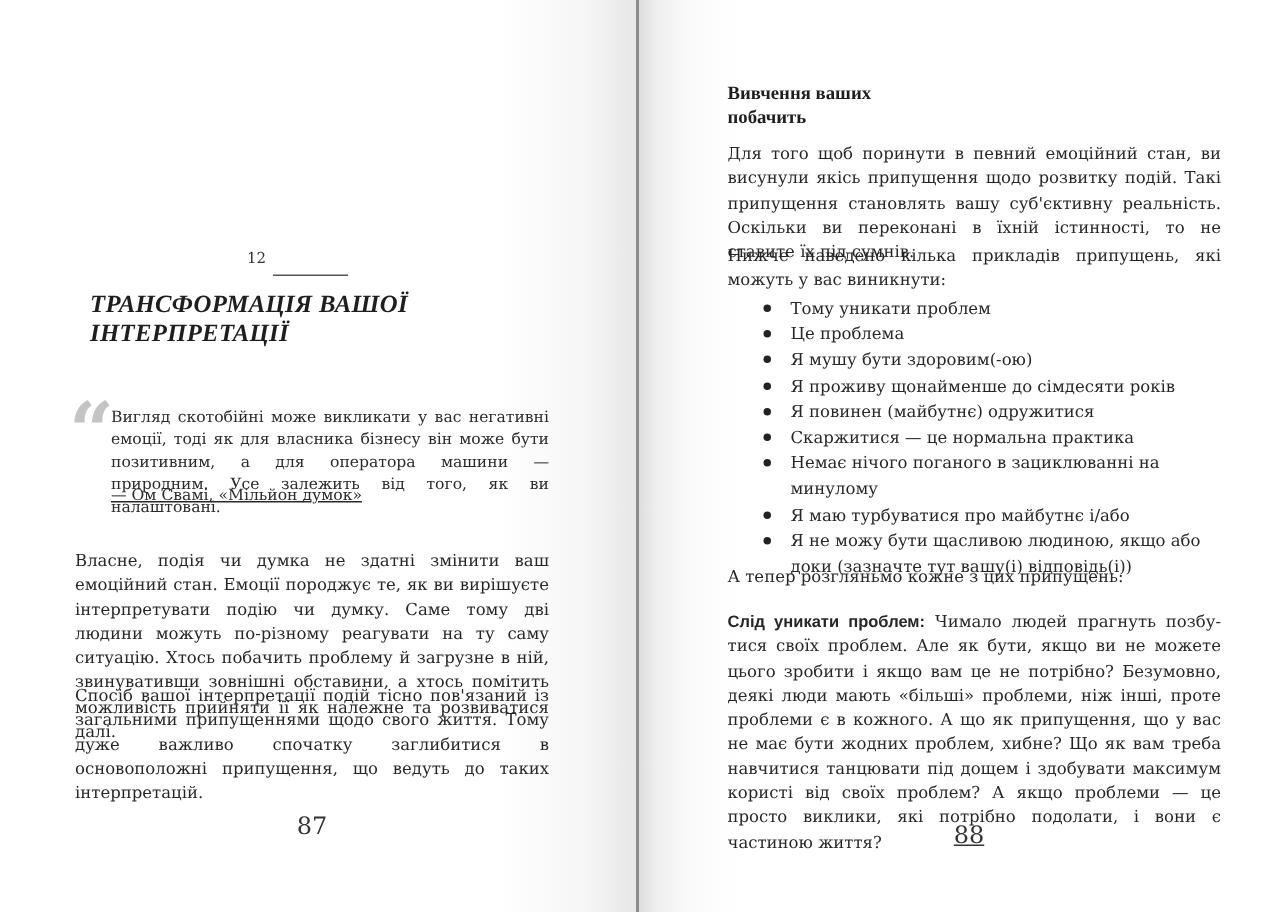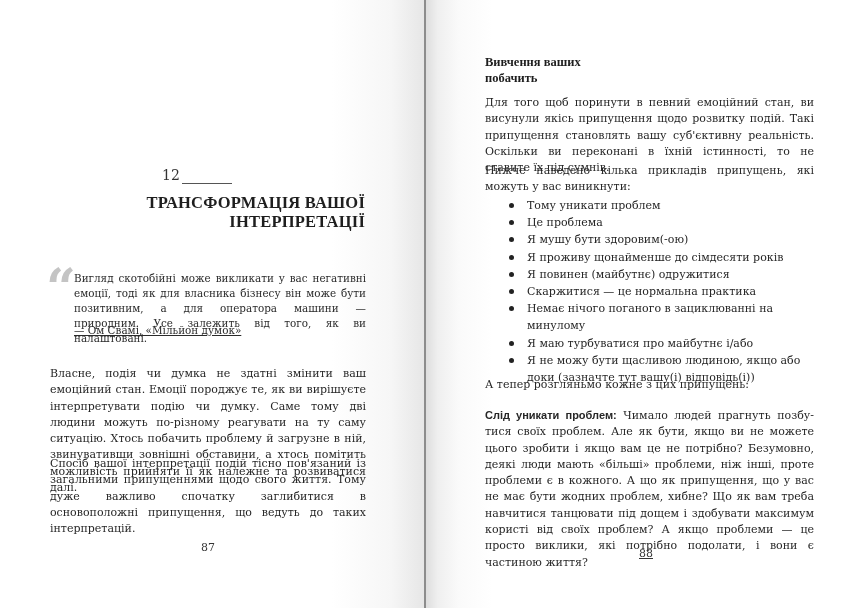--- a/index.html
+++ b/index.html
@@ -17,30 +17,31 @@
   .page-right {
     position:absolute; left:425px; top:0; width:423px; height:608px;
     background:linear-gradient(to right, #dcdcdc 0%, #efefef 3%, #fafafa 8%, #ffffff 16%, #ffffff 100%);
   }
   .gutter-line {
     position:absolute; left:424px; top:0; width:2px; height:608px;
     background:#8c8c8c;
   }
   .chapter-num {
     position:absolute; left:0; width:342px; top:167px; text-align:center;
-    font-size:14px; color:#333;
+    font-size:10px; color:#333;
   }
   .chapter-rule {
     position:absolute; left:182px; top:183px; width:50px; height:1px; background:#555;
   }
   .chapter-title {
-    position:absolute; left:60px; width:305px; top:193px; text-align:right;
+    position:absolute; left:60px; width:305px; top:193px; text-align:left;
     font-family:"Liberation Serif", "DejaVu Serif", serif;
     font-weight:bold; font-size:16.5px; line-height:19px; color:#1e1e1e;
     letter-spacing:0.2px;
+    font-style:italic;
   }
   .quote-mark {
     position:absolute; left:46px; top:262px;
     font-family:"DejaVu Serif", serif; font-size:52px; line-height:52px;
     color:#c4c4c4; font-weight:bold;
   }
   .quote {
     position:absolute; left:74px; top:271px; width:292px;
     font-size:10.4px; line-height:15px; color:#2a2a2a; text-align:justify;
   }
@@ -48,21 +49,21 @@
     position:absolute; left:74px; top:323px; width:292px; text-align:left;
     font-size:10.4px; line-height:15px; color:#2a2a2a;text-decoration:underline;
   }
   .para {
     position:absolute; font-size:11px; line-height:16.3px; color:#262626;
     text-align:justify; hyphens:manual;
   }
   .p-left1 { left:50px; top:366px; width:316px; }
   .p-left2 { left:50px; top:456px; width:316px; }
   .page-num {
-    position:absolute; font-size:11px; color:#333; text-align:center; width:60px;
+    position:absolute; font-size:16px; color:#333; text-align:center; width:60px;
   }
   .pn-left { left:178px; top:541px; }
   .pn-right { left:616px; top:547px;text-decoration:underline; }
 
   .r-heading {
     position:absolute; left:485px; top:54px; width:200px;
     font-family:"Liberation Serif","DejaVu Serif",serif;
     font-weight:bold; font-size:12.5px; line-height:16px; color:#1e1e1e;
   }
   .p-r1 { left:485px; top:95px; width:329px; }

